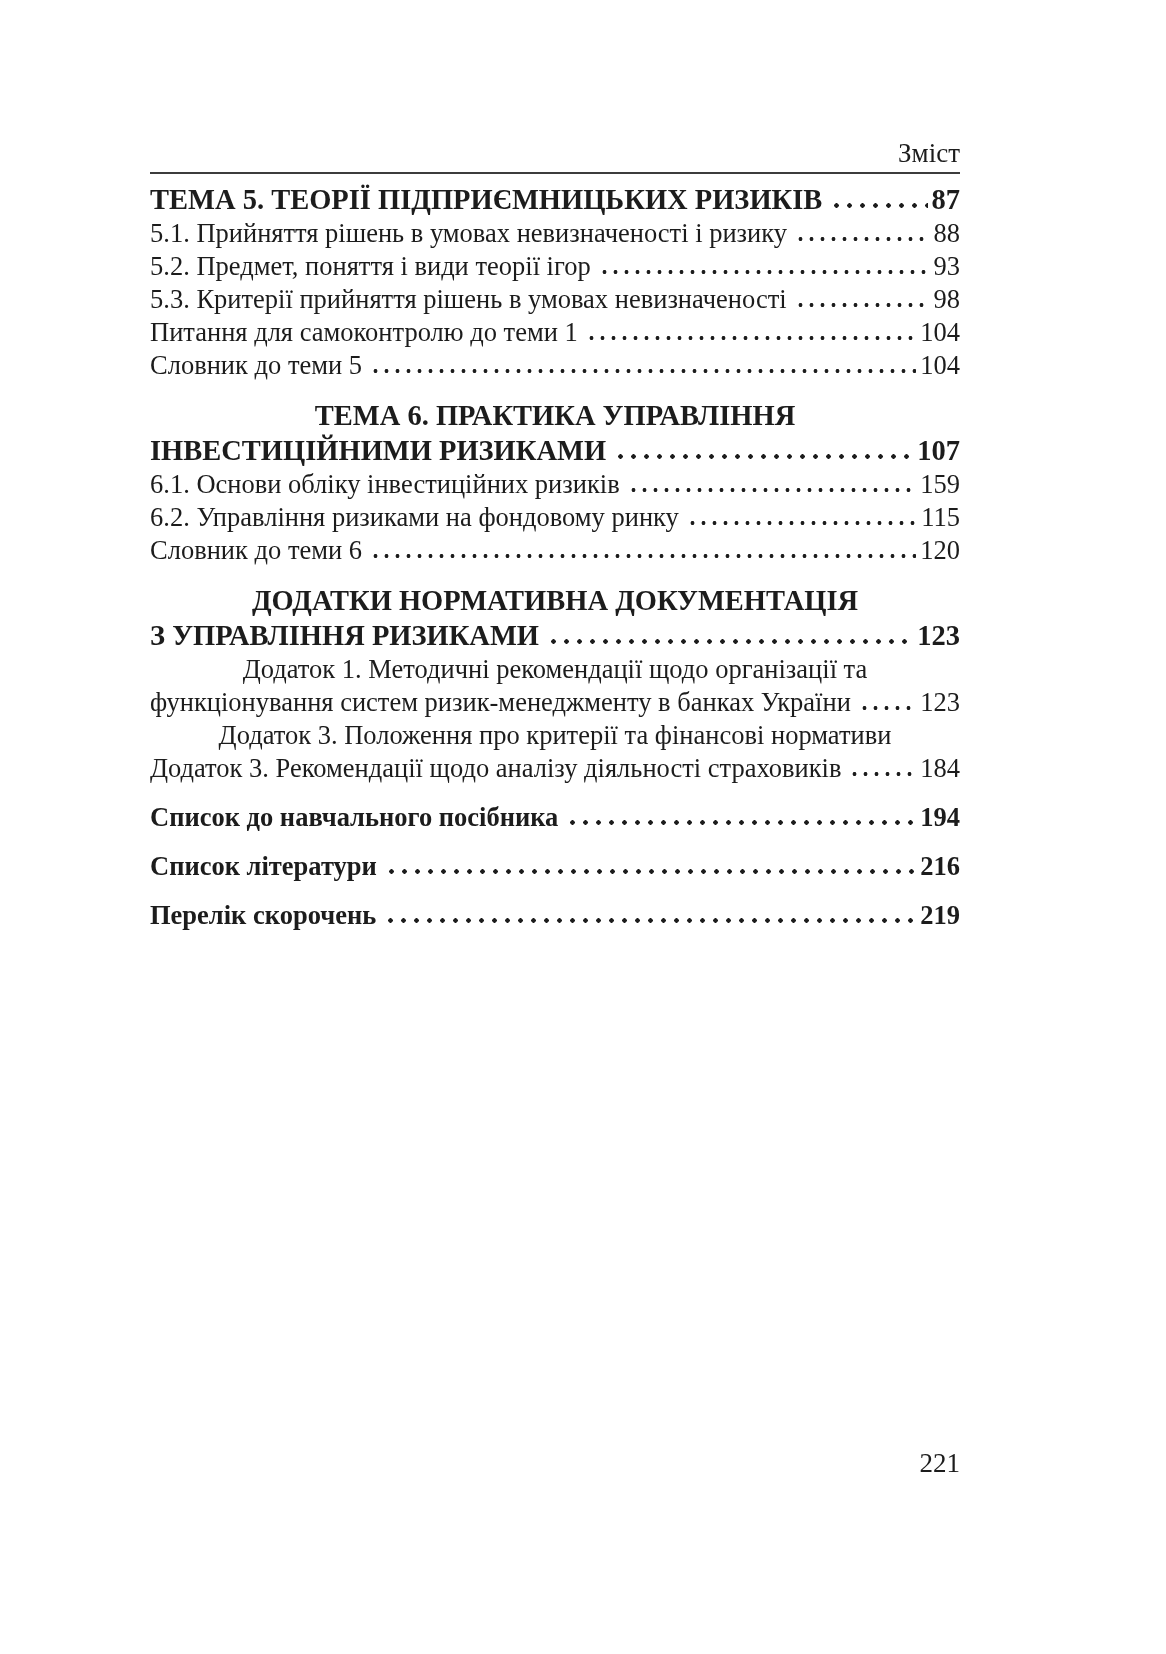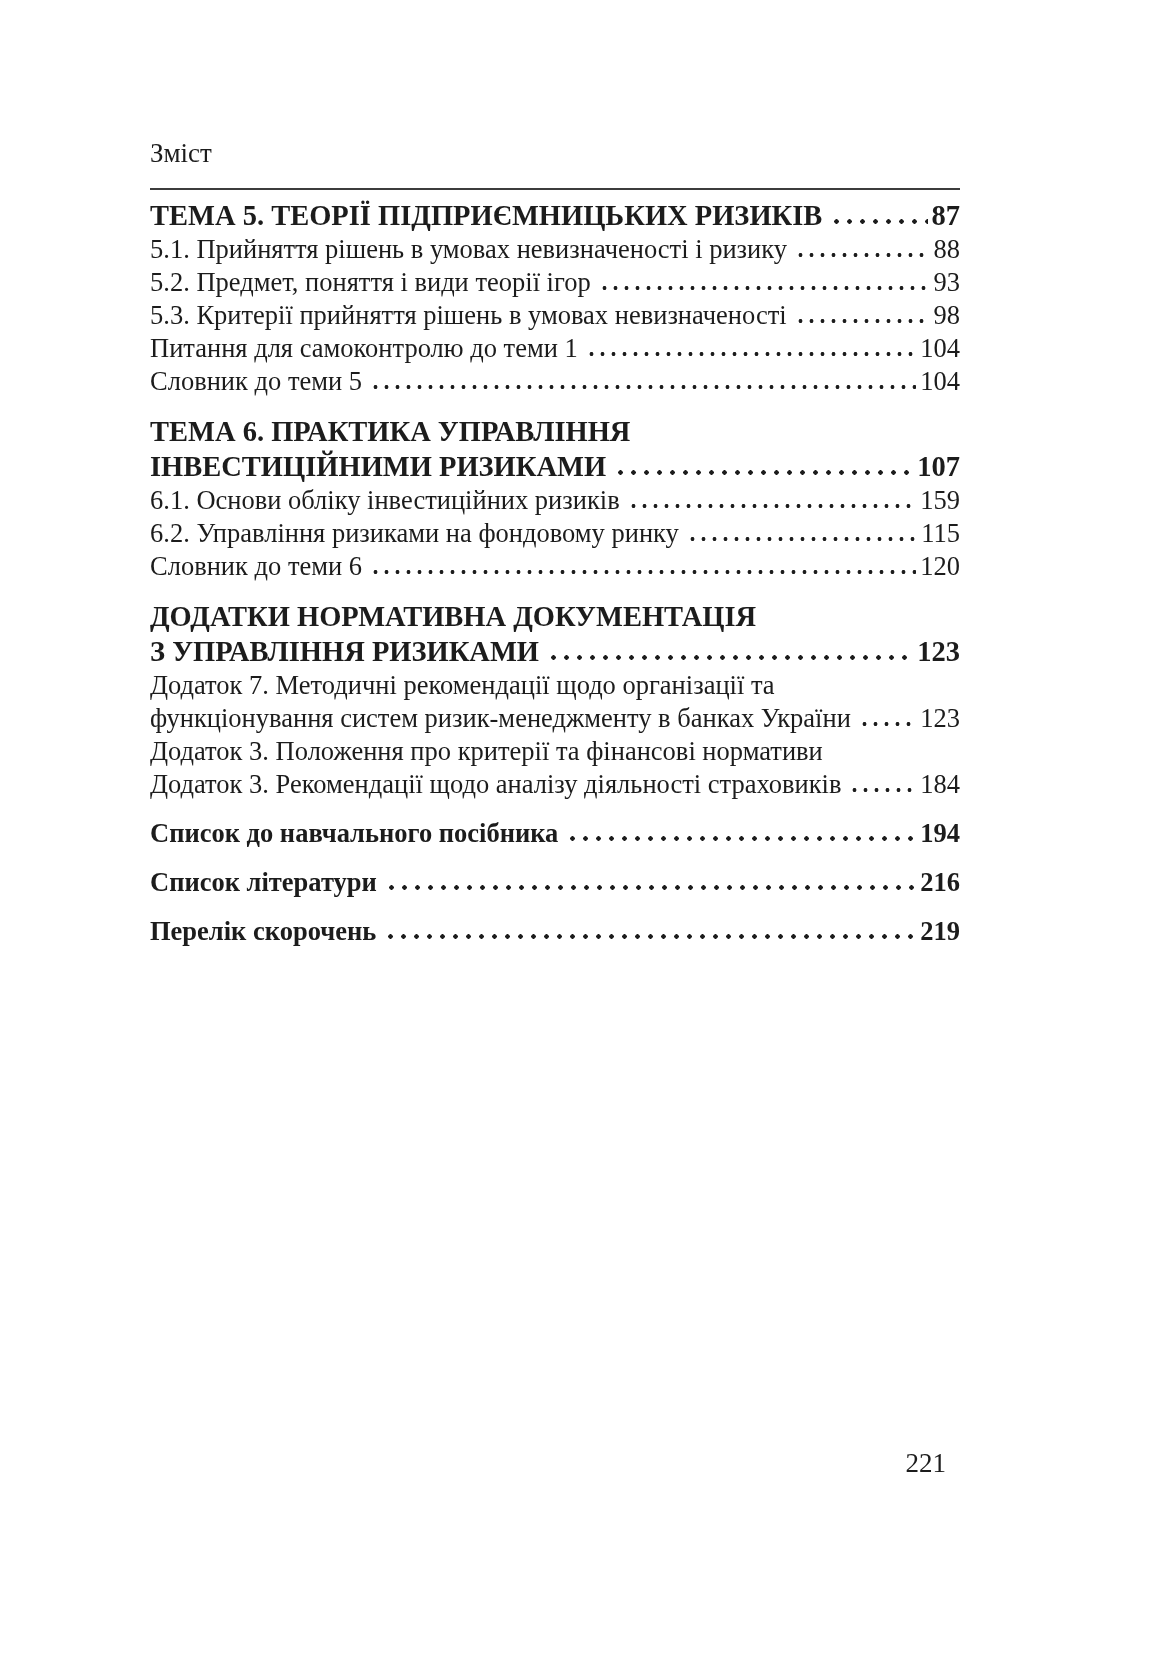--- a/index.html
+++ b/index.html
@@ -14,42 +14,43 @@
     font-family: "Liberation Serif", "DejaVu Serif", serif;
     color: #1c1c1c;
   }
   .content {
     position: absolute;
     left: 150px;
     top: 138px;
     width: 810px;
   }
   .header-title {
-    text-align: left;
+    text-align: right;
     font-size: 27px;
     line-height: 30px;
-    padding-bottom: 20px;
+    padding-bottom: 4px;
   }
   .header-rule {
     border-top: 2px solid #3c3c3c;
     height: 0;
     margin-bottom: 8px;
   }
   .toc-group {
     margin-top: 16px;
   }
   .toc-group.first {
     margin-top: 4px;
   }
   .toc-line {
     display: flex;
     align-items: baseline;
     font-size: 26.5px;
     line-height: 33px;
     white-space: nowrap;
+    justify-content: center;
   }
   .toc-line .t {
     flex: 0 0 auto;
   }
   .toc-line.bold {
     font-weight: bold;
   }
   .toc-line.heading {
     font-size: 28.5px;
     line-height: 35px;
@@ -70,21 +71,21 @@
     height: 7px;
     background-image: radial-gradient(circle, #1c1c1c 2px, transparent 2.5px);
     background-size: 13px 7px;
   }
   .pg {
     flex: 0 0 auto;
   }
   .folio {
     position: absolute;
     top: 1448px;
-    right: 220px;
+    right: 206px;
     font-size: 27px;
   }
 </style>
 </head>
 <body>
 
 <div class="content">
 
   <div class="header-title">Зміст</div>
   <div class="header-rule"></div>
@@ -151,21 +152,21 @@
   <div class="toc-group">
     <div class="toc-line heading">
       <span class="t">ДОДАТКИ НОРМАТИВНА ДОКУМЕНТАЦІЯ</span>
     </div>
     <div class="toc-line heading">
       <span class="t">З УПРАВЛІННЯ РИЗИКАМИ</span>
       <span class="leader"></span>
       <span class="pg">123</span>
     </div>
     <div class="toc-line">
-      <span class="t">Додаток 7. Методичні рекомендації щодо організації та</span>
+      <span class="t">Додаток 1. Методичні рекомендації щодо організації та</span>
     </div>
     <div class="toc-line">
       <span class="t">функціонування систем ризик-менеджменту в банках України</span>
       <span class="leader"></span>
       <span class="pg">123</span>
     </div>
     <div class="toc-line">
       <span class="t">Додаток 3. Положення про критерії та фінансові нормативи</span>
     </div>
     <div class="toc-line">

